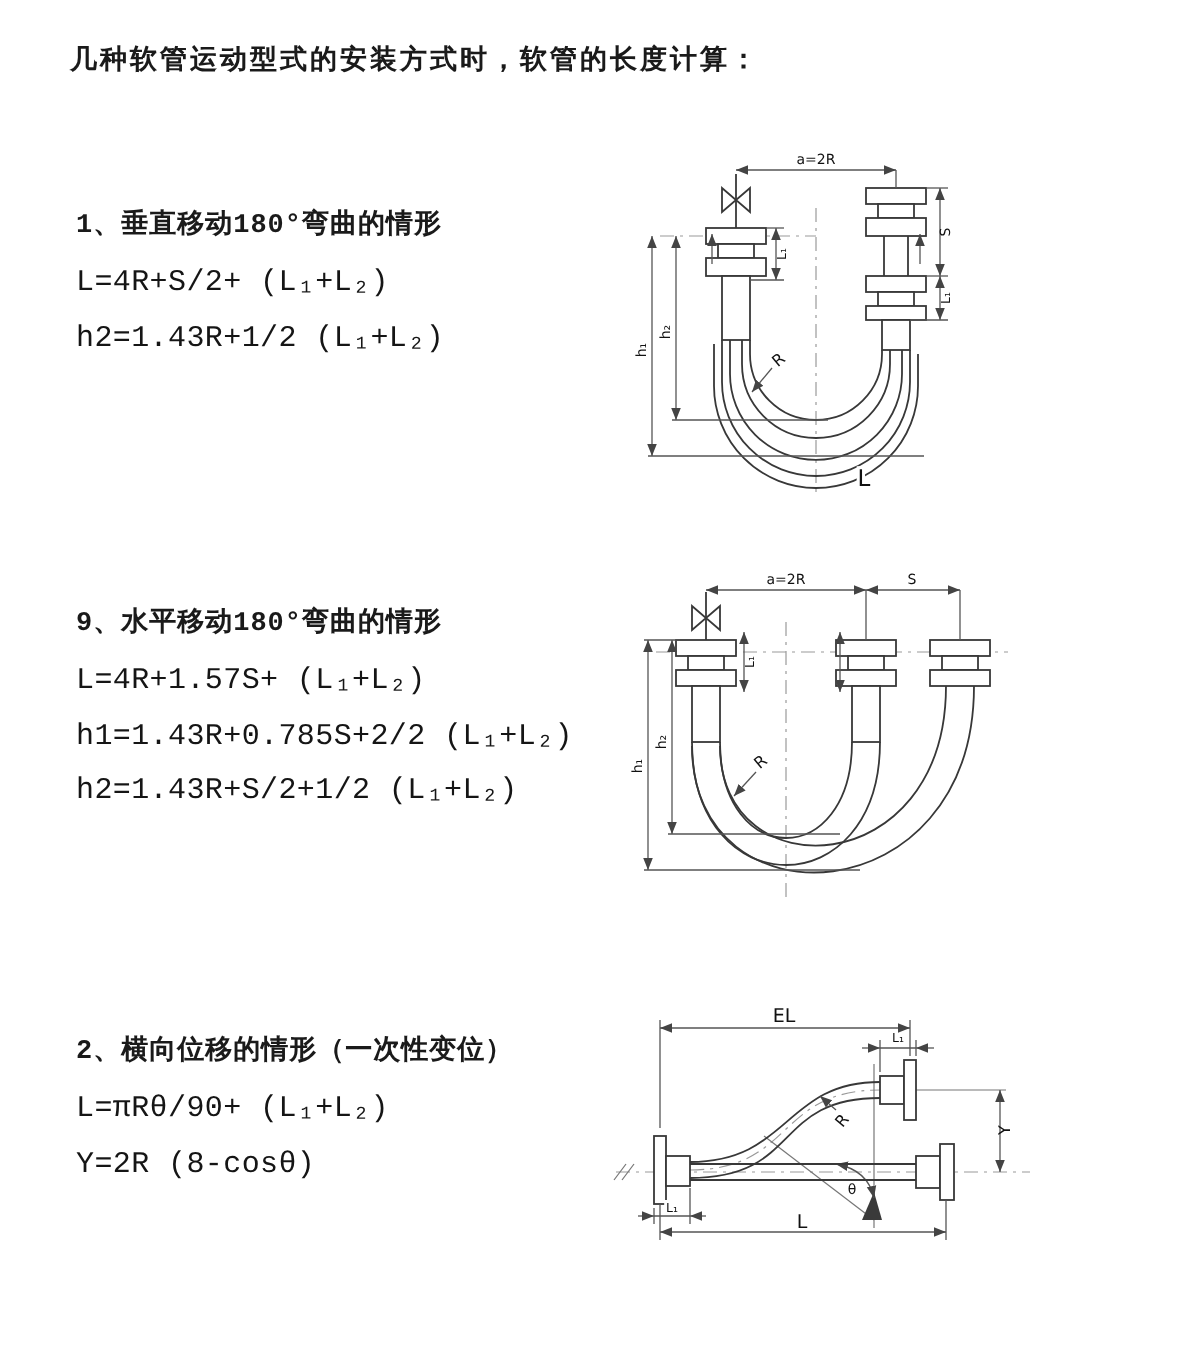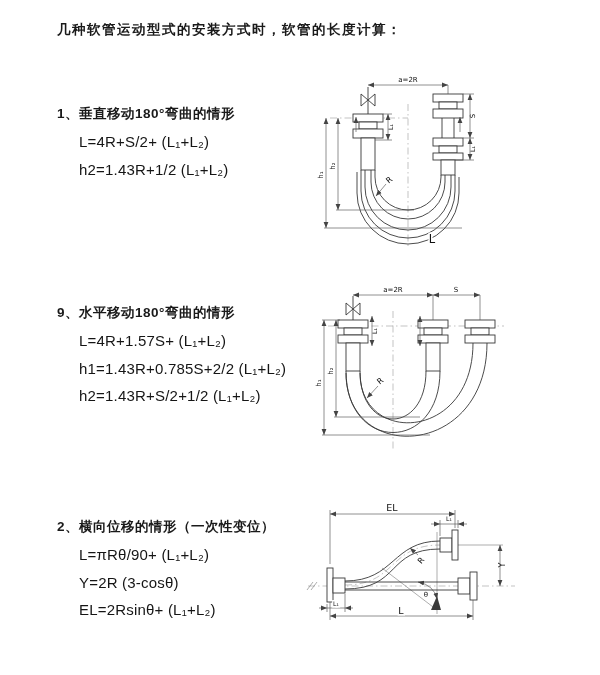--- a/index.html
+++ b/index.html
@@ -1,23 +1,23 @@
 <!DOCTYPE html>
 <html><head>
 <meta charset="utf-8">
 <style>
   html,body{margin:0;padding:0;background:#fff;}
   .page{position:relative;width:600px;height:675px;background:#ffffff;overflow:hidden;
         font-family:"Liberation Sans","DejaVu Sans",sans-serif;color:#111;}
   .title{position:absolute;left:35px;top:21px;font-size:13.5px;font-weight:bold;
-         letter-spacing:1.5px;color:#1a1a1a;margin-left:22px;}
-  .section{position:absolute;left:57px;}
+         letter-spacing:1.5px;color:#1a1a1a;}
+  .section{position:absolute;left:38px;font-family:Liberation Mono, monospace;}
   .sec-heading{font-size:13.5px;font-weight:bold;letter-spacing:0.5px;color:#1a1a1a;
                line-height:19px;margin-bottom:5px;}
-  .formula{margin-left:22px;font-size:15px;line-height:27.5px;letter-spacing:0.2px;color:#151515;}
+  .formula{font-size:15px;line-height:27.5px;letter-spacing:0.2px;color:#151515;}
   .diag{position:absolute;}
   
   svg .st{stroke:#383838;stroke-width:0.9;fill:none;}
   svg .fit{stroke:#383838;stroke-width:0.9;fill:#ffffff;}
   svg .dm{stroke:#555;stroke-width:0.65;fill:none;}
   svg .cl{stroke:#9a9a9a;stroke-width:0.6;stroke-dasharray:7 3 1.5 3;fill:none;}
   svg .thin{stroke:#777;stroke-width:0.6;fill:none;}
   svg text{font-family:"DejaVu Sans","Liberation Sans",sans-serif;fill:#111;}
   .t6{font-size:6.2px;} .t7{font-size:7px;} .t8{font-size:8px;} .t9{font-size:9.5px;} .t11{font-size:11.5px;}
   .mid{text-anchor:middle;}
@@ -39,22 +39,21 @@
   <div class="section" style="top:303px">
     <div class="sec-heading">9、水平移动180°弯曲的情形</div>
     <div class="formula">L=4R+1.57S+ (L₁+L₂)</div>
     <div class="formula">h1=1.43R+0.785S+2/2 (L₁+L₂)</div>
     <div class="formula">h2=1.43R+S/2+1/2 (L₁+L₂)</div>
   </div>
 
   <div class="section" style="top:517px">
     <div class="sec-heading">2、横向位移的情形（一次性变位）</div>
     <div class="formula">L=πRθ/90+ (L₁+L₂)</div>
-    <div class="formula">Y=2R (3-cosθ)</div>
-    <div class="formula">EL=2Rsinθ+ (L₁+L₂)</div>
+    <div class="formula">Y=2R (8-cosθ)</div>
   </div>
 
   <svg class="diag" style="left:312px;top:70px" width="260" height="190" viewBox="0 0 260 190">
     <defs>
       <marker id="d1a" markerWidth="7" markerHeight="7" refX="6" refY="3" orient="auto-start-reverse" markerUnits="userSpaceOnUse">
         <path d="M0,0.6 L6,3 L0,5.4 Z" fill="#444"></path>
       </marker>
       <pattern id="br1" width="3.5" height="3.5" patternUnits="userSpaceOnUse">
         <path d="M0,3.5 L3.5,0 M0,0 L3.5,3.5" stroke="#888" stroke-width="0.5"></path>
       </pattern>

